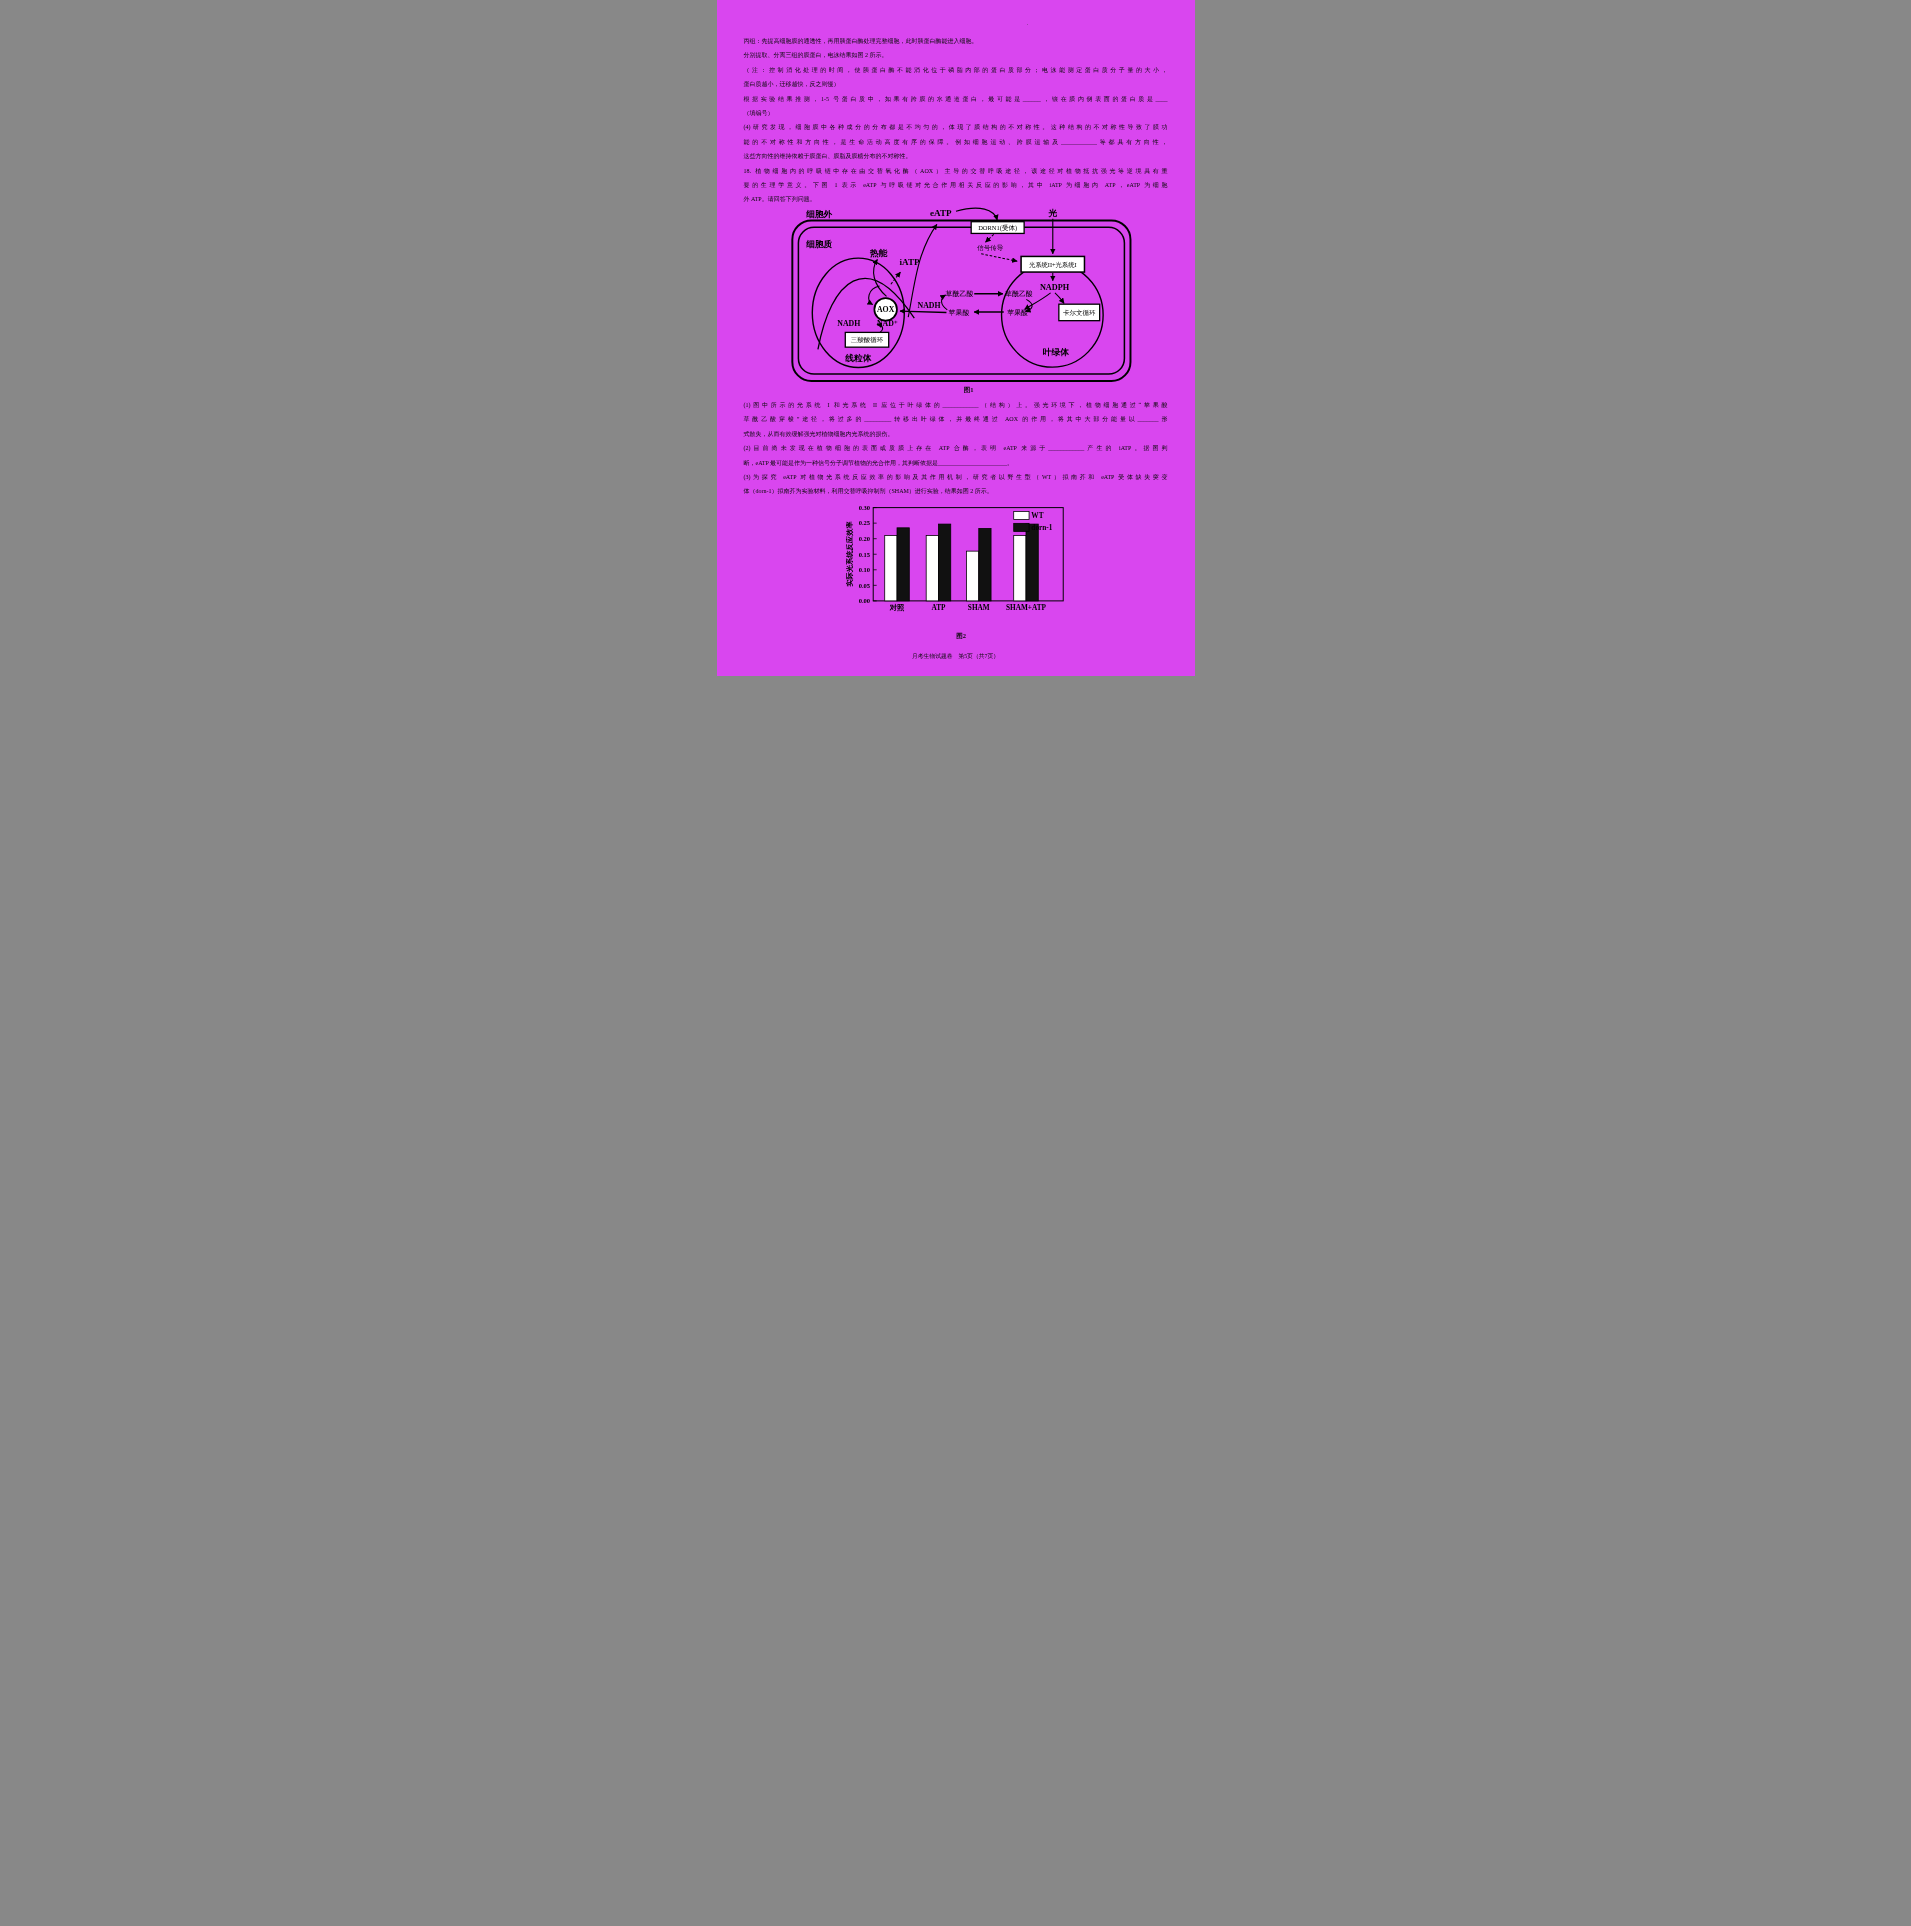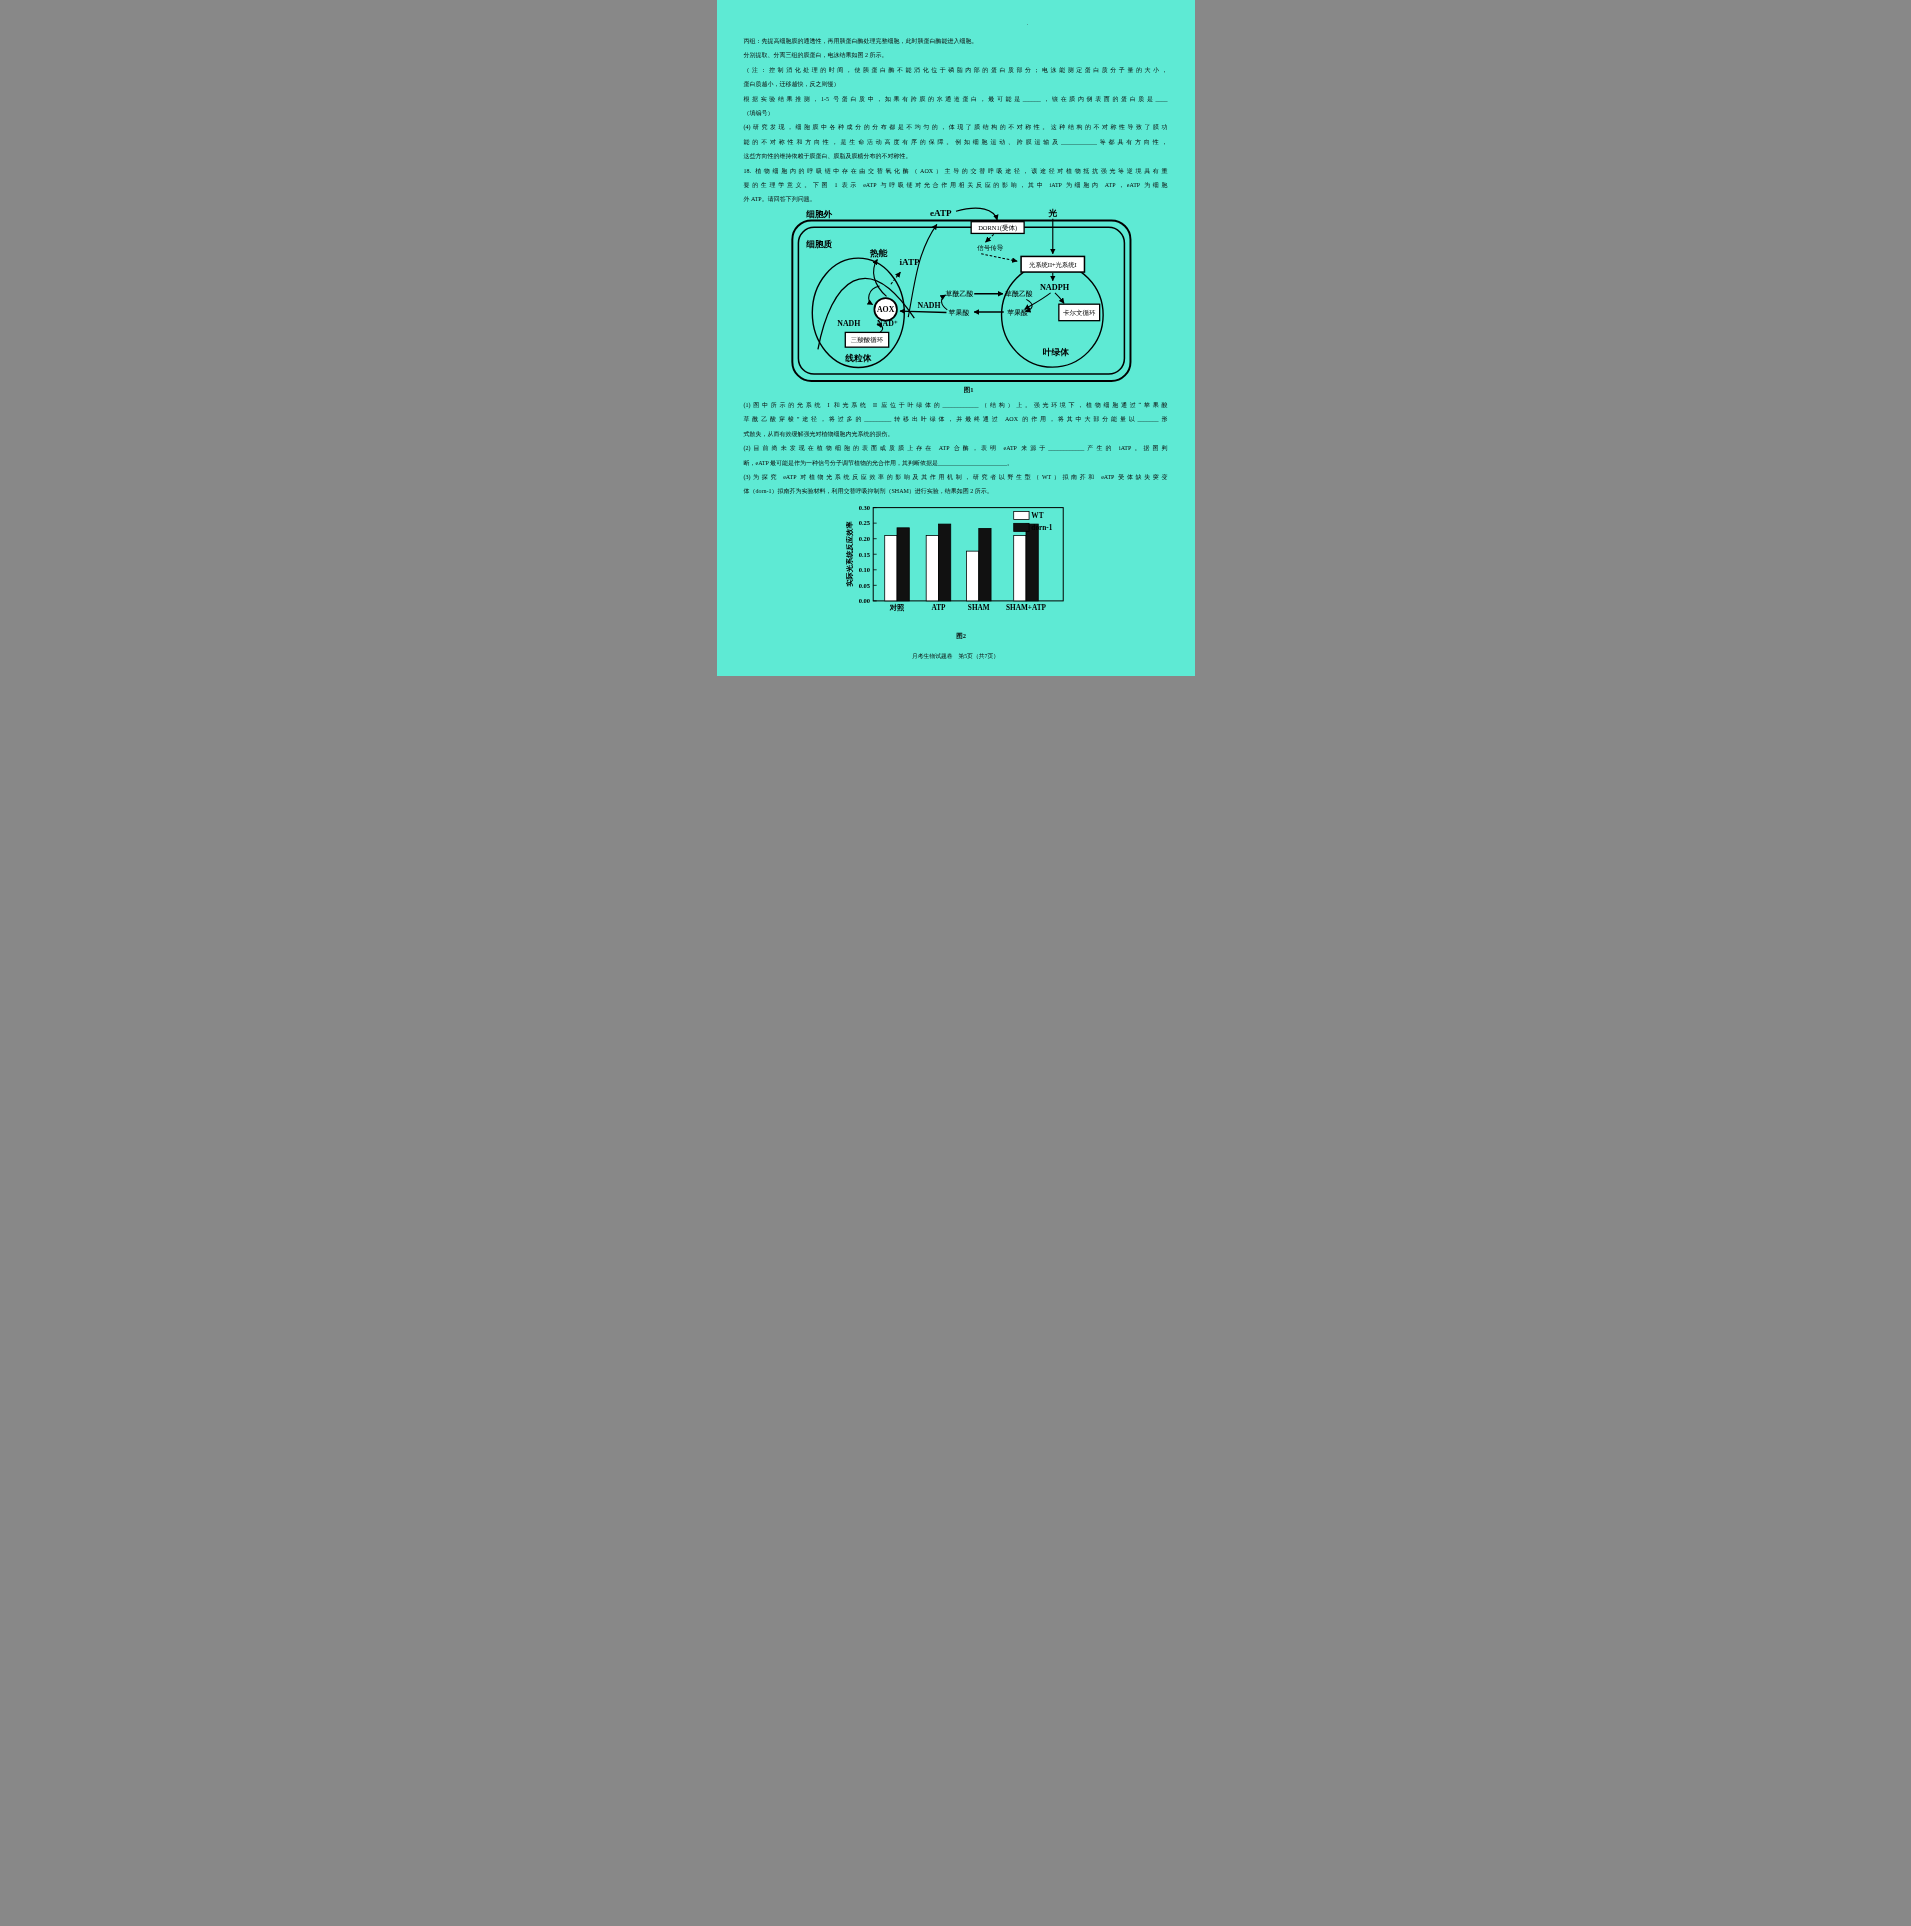--- a/index.html
+++ b/index.html
@@ -1,20 +1,20 @@
 <!DOCTYPE html>
 <html style="font-size:6.2px"><head>
 <meta charset="utf-8">
 <style>
   html,body{margin:0;padding:0;background:#888;}
   #page{
     position:relative;
     width:478px;height:676px;
     margin:0 auto;
-    background:#5eead4;
+    background:#d946ef;
     color:#0a0a0a;
     font-family:"Liberation Serif","DejaVu Serif",serif;
     overflow:hidden;
   }
   .textblock{position:absolute;left:27px;width:424px;}
   .tline{
     height:14.4px;line-height:14.4px;
     font-size:6px;
     white-space:nowrap;
     color:#0a0a0a;

